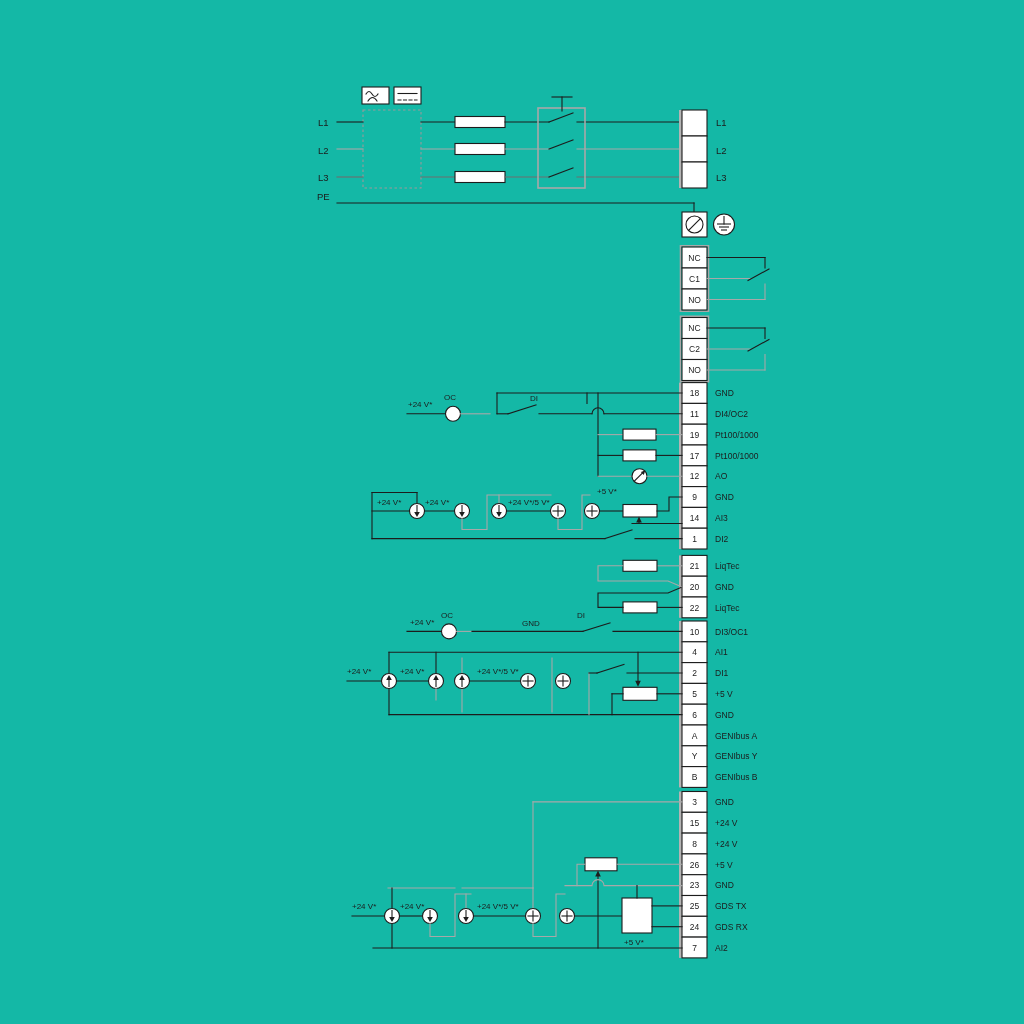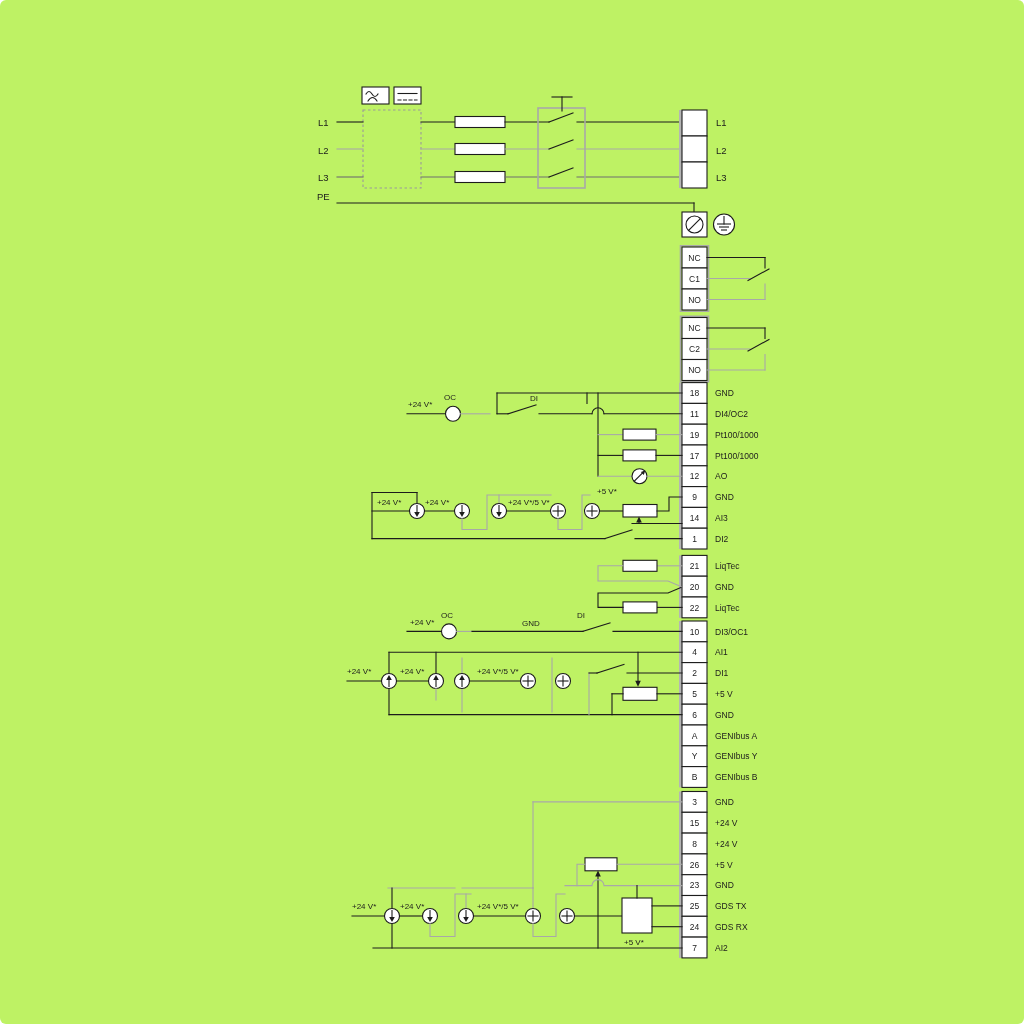--- a/index.html
+++ b/index.html
@@ -1,16 +1,16 @@
 <!DOCTYPE html>
 <html><head>
 <meta charset="utf-8">
 <style>
   html,body{margin:0;padding:0;background:#fff;}
-  .stage{position:relative;width:1024px;height:1024px;background:#bef264;font-family:"Liberation Sans",sans-serif;border-radius:6px;}
+  .stage{position:relative;width:1024px;height:1024px;background:#14b8a6;font-family:"Liberation Sans",sans-serif;}
   svg{display:block}
   .w{stroke:#1c1c1c;stroke-width:1.1;fill:none;stroke-linecap:square}
   .g{stroke:#a8a8a8;stroke-width:1.1;fill:none;stroke-linecap:square}
   .m{stroke:#6e6e6e;stroke-width:1.1;fill:none;stroke-linecap:square}
   .box{fill:#fff;stroke:#1c1c1c;stroke-width:1.1}
   .gbox{fill:none;stroke:#a8a8a8;stroke-width:1.6}
   .band{fill:#b4b4b4}
   .sym{fill:#fff;stroke:#1c1c1c;stroke-width:1.1}
   .ar{fill:#1c1c1c;stroke:none}
   text{fill:#1c1c1c}

